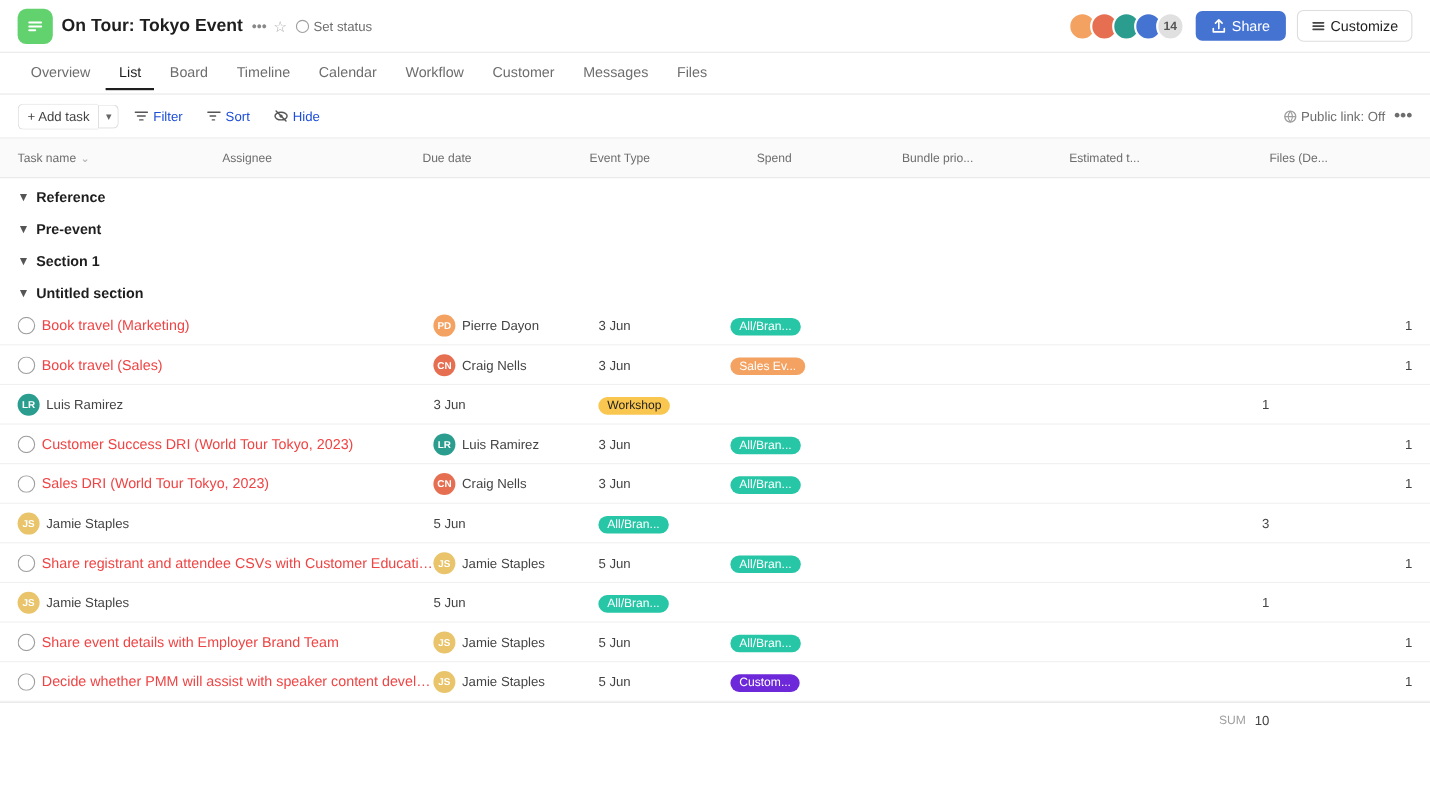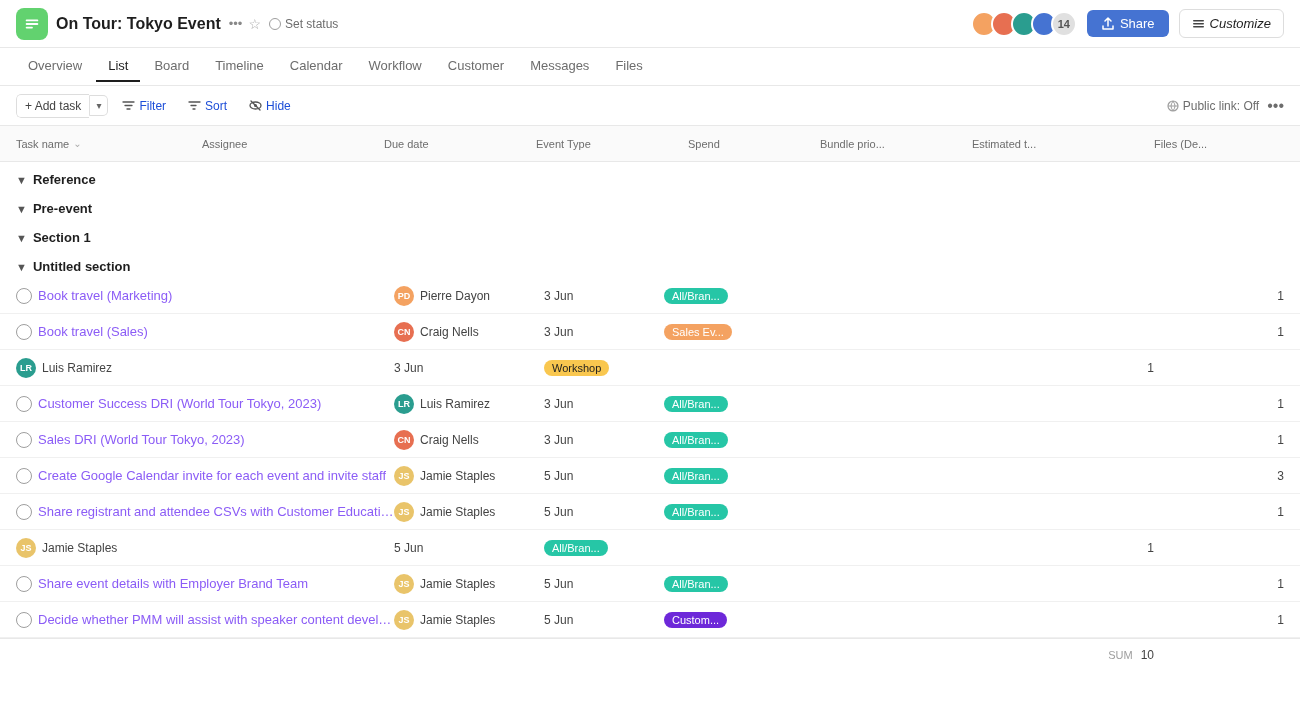--- a/index.html
+++ b/index.html
@@ -15,21 +15,21 @@
     .top-bar-icons span { font-size: 14px; }
     .set-status { display: flex; align-items: center; gap: 4px; color: #6d6d6d; font-size: 12px; cursor: pointer; }
     .set-status-circle { width: 12px; height: 12px; border-radius: 50%; border: 1.5px solid #9e9e9e; }
     .top-bar-right { display: flex; align-items: center; gap: 10px; }
     .avatars { display: flex; align-items: center; }
     .avatar { width: 26px; height: 26px; border-radius: 50%; border: 2px solid #fff; margin-left: -6px; background: #ccc; display: flex; align-items: center; justify-content: center; font-size: 10px; font-weight: 600; color: #fff; overflow: hidden; }
     .avatar:first-child { margin-left: 0; }
     .avatar-count { background: #e0e0e0; color: #555; font-size: 11px; width: 26px; height: 26px; border-radius: 50%; display: flex; align-items: center; justify-content: center; font-weight: 600; margin-left: -6px; border: 2px solid #fff; }
     .share-btn { background: #4573d2; color: #fff; border: none; border-radius: 6px; padding: 6px 14px; font-size: 13px; font-weight: 500; cursor: pointer; display: flex; align-items: center; gap: 5px; }
     .share-btn svg { width: 14px; height: 14px; }
-    .customize-btn { background: #fff; color: #1e1e1e; border: 1px solid #ddd; border-radius: 6px; padding: 6px 12px; font-size: 13px; font-weight: 500; cursor: pointer; display: flex; align-items: center; gap: 5px; font-style: italic; }
+    .customize-btn { background: #fff; color: #1e1e1e; border: 1px solid #ddd; border-radius: 6px; padding: 6px 12px; font-size: 13px; font-weight: 500; cursor: pointer; display: flex; align-items: center; gap: 5px; }
 
     
     .nav-tabs { display: flex; align-items: center; padding: 0 16px; border-bottom: 1px solid #e8e8e8; height: 38px; gap: 2px; }
     .nav-tab { padding: 8px 12px; font-size: 13px; color: #6d6d6d; cursor: pointer; border-bottom: 2px solid transparent; line-height: 1; text-decoration: none; }
     .nav-tab.active { color: #1e1e1e; border-bottom: 2px solid #1e1e1e; font-weight: 500; }
 
     
     .toolbar { display: flex; align-items: center; justify-content: space-between; padding: 8px 16px; border-bottom: 1px solid #e8e8e8; height: 40px; }
     .toolbar-left { display: flex; align-items: center; gap: 6px; }
     .toolbar-btn { display: flex; align-items: center; gap: 4px; padding: 4px 8px; border-radius: 5px; border: none; background: transparent; cursor: pointer; font-size: 12px; color: #1d4ed8; }
@@ -52,21 +52,21 @@
 
     
     .section-row { display: flex; align-items: center; gap: 6px; padding: 10px 16px 4px 16px; cursor: pointer; }
     .section-chevron { font-size: 11px; color: #555; }
     .section-name { font-size: 13px; font-weight: 600; color: #1e1e1e; }
 
     
     .task-row { display: grid; grid-template-columns: 1fr 150px 120px 120px 100px 120px 150px 130px; align-items: center; padding: 0 16px; height: 36px; border-bottom: 1px solid #f0f0f0; cursor: pointer; }
     .task-cell { display: flex; align-items: center; gap: 6px; overflow: hidden; }
     .task-check { width: 16px; height: 16px; border-radius: 50%; border: 1.5px solid #9e9e9e; display: flex; align-items: center; justify-content: center; flex-shrink: 0; cursor: pointer; }
-    .task-name { font-size: 13px; color: #8b5cf6; white-space: nowrap; overflow: hidden; text-overflow: ellipsis; }
+    .task-name { font-size: 13px; color: #ef4444; white-space: nowrap; overflow: hidden; text-overflow: ellipsis; }
     .assignee-cell { display: flex; align-items: center; gap: 6px; font-size: 12px; color: #444; }
     .assignee-avatar { width: 20px; height: 20px; border-radius: 50%; display: flex; align-items: center; justify-content: center; font-size: 9px; font-weight: 600; color: #fff; flex-shrink: 0; }
     .due-date { font-size: 12px; color: #444; }
     .tag-badge { font-size: 11px; font-weight: 500; padding: 2px 8px; border-radius: 10px; white-space: nowrap; overflow: hidden; text-overflow: ellipsis; max-width: 100px; }
     .status-cell { font-size: 12px; color: #444; text-align: right; }
     .add-task-inline { font-size: 12px; color: #9e9e9e; padding-left: 22px; }
     .sum-label { font-size: 11px; color: #9e9e9e; text-align: right; }
     .sum-value { font-size: 12px; color: #444; text-align: right; font-weight: 500; }
     .sum-row { display: grid; grid-template-columns: 1fr 150px 120px 120px 100px 120px 150px 130px; align-items: center; padding: 0 16px; height: 32px; border-top: 1px solid #e8e8e8; }
 
@@ -313,24 +313,20 @@
     <div>
       <span class="tag-badge" style="background:#26c6a6; color:#fff;">All/Bran...</span>
     </div>
     <div></div>
     <div></div>
     <div></div>
     <div class="status-cell">1</div>
   </div>
 
   <div class="task-row">
-    <div class="task-cell">
-      <div class="task-check"></div>
-      <span class="task-name">Create Google Calendar invite for each event and invite staff</span>
-    </div>
     <div class="assignee-cell">
       <div class="assignee-avatar av-jamie">JS</div>
       <span>Jamie Staples</span>
     </div>
     <div class="due-date">5 Jun</div>
     <div>
       <span class="tag-badge" style="background:#26c6a6; color:#fff;">All/Bran...</span>
     </div>
     <div></div>
     <div></div>

